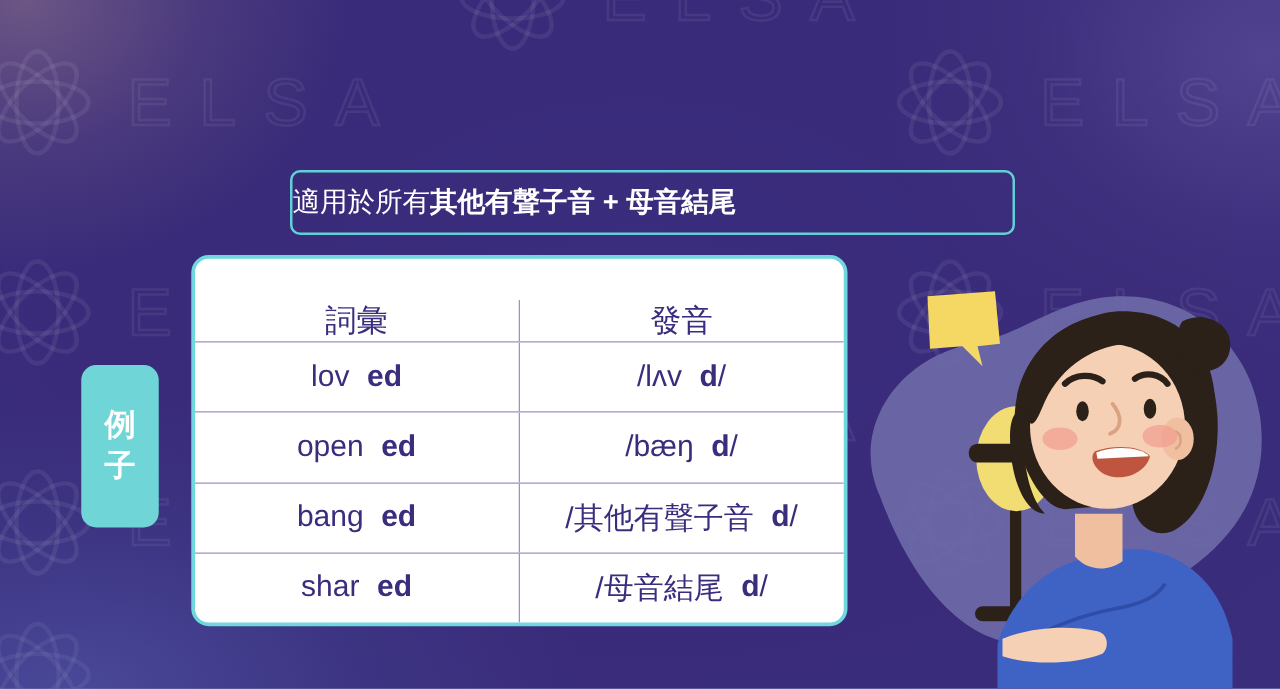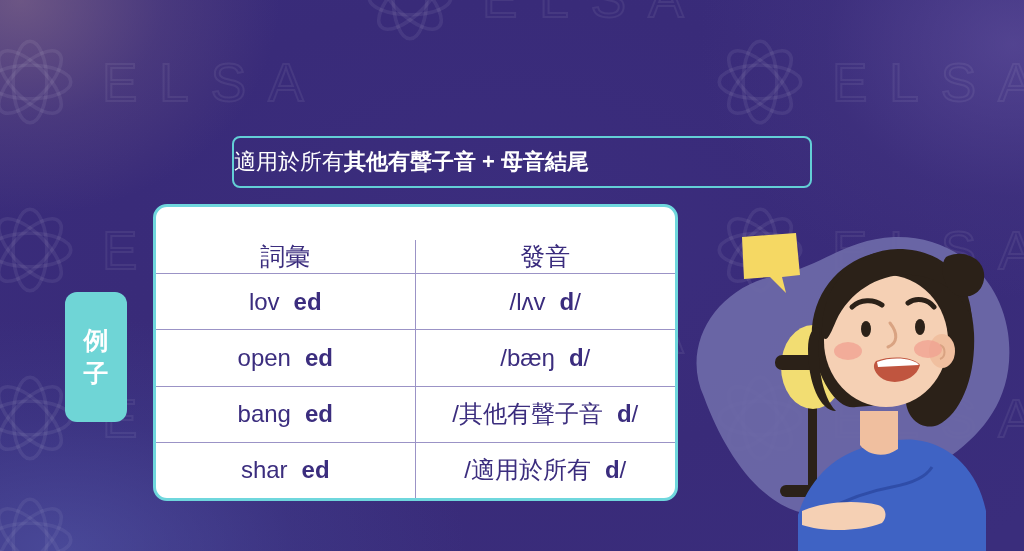--- a/index.html
+++ b/index.html
@@ -268,21 +268,21 @@
           <span>/</span>
         </div>
     </div>
 
     <div class="trow">
       <div class="tcell left">
           <span>shar</span>
           <b>ed</b>
         </div>
       <div class="tcell">
-          <span>/適用於所有</span>
+          <span>/母音結尾</span>
           <b>d</b>
           <span>/</span>
         </div>
     </div>
   </div>
 
   <div class="illus">
     <svg width="354" height="336" viewBox="0 0 354 336">
 
       <path d="M34 182 C10 130 46 72 108 60 C150 52 176 24 224 22 C284 20 330 62 338 118 C346 176 318 214 282 240 C244 268 200 300 150 300 C96 300 56 242 34 182 Z" fill="#6e6aa8" opacity="0.92"></path>

